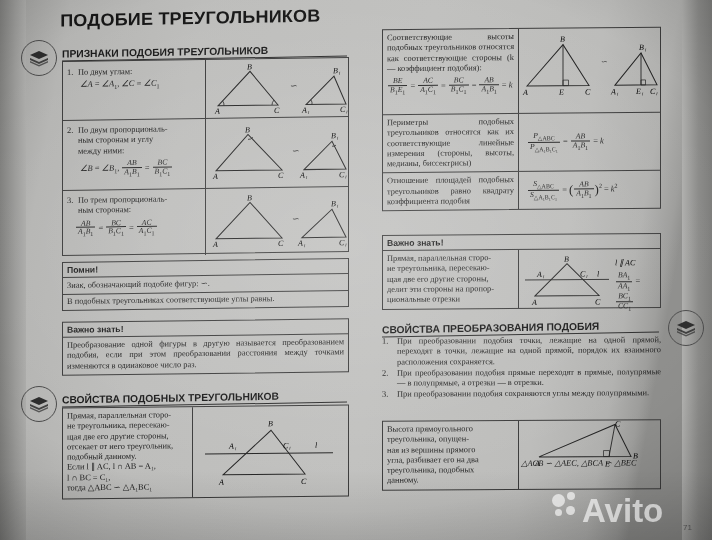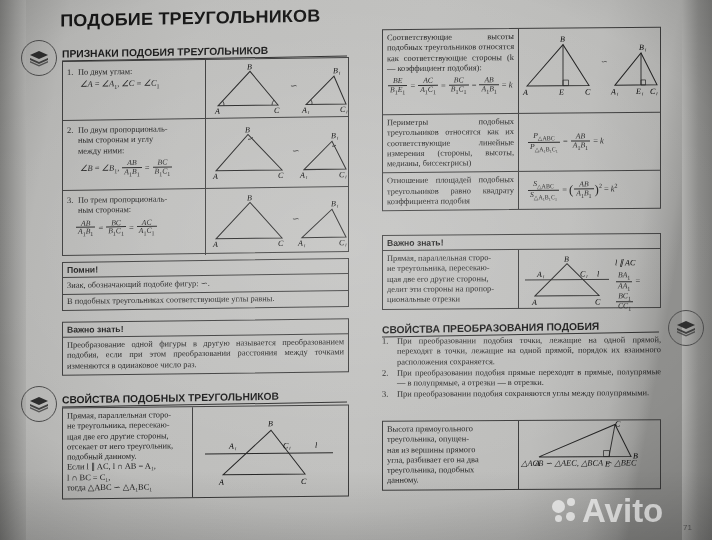--- a/index.html
+++ b/index.html
@@ -34,21 +34,21 @@
   .frac .d{padding:0 2px;display:block;}
   sub{font-size:6px;}
   sup{font-size:6px;}
   .hdbar{font-family:"Liberation Sans",sans-serif;font-weight:bold;font-size:8.6px;
       padding:2px 4px;border-bottom:1.1px solid #3a3a3a;}
   .cell{padding:2.5px 4px;font-size:8.4px;line-height:1.25;}
   .bookicon{position:absolute;width:34px;height:34px;border-radius:50%;
       border:1.1px solid #4a4a4a;display:flex;align-items:center;justify-content:center;}
   .pgno{position:absolute;font-family:"Liberation Sans",sans-serif;font-size:8px;color:#4a4a4a;}
   .wm{position:absolute;font-family:"Liberation Sans",sans-serif;font-weight:bold;
-      font-size:33px;color:rgba(255,255,255,.62);display:flex;align-items:center;gap:4px;}
+      font-size:33px;color:rgba(255,255,255,.62);display:flex;align-items:flex-start;gap:4px;}
   .wmdots{display:inline-block;width:26px;height:26px;position:relative;}
   .wmdots b{position:absolute;border-radius:50%;background:rgba(255,255,255,.62);}
   svg{display:block;}
   .lbl{font-family:"Liberation Serif",serif;font-style:italic;font-size:8px;}
 </style>
 </head>
 <body>
 
 <div class="page">
  <div class="gutterL"></div>

